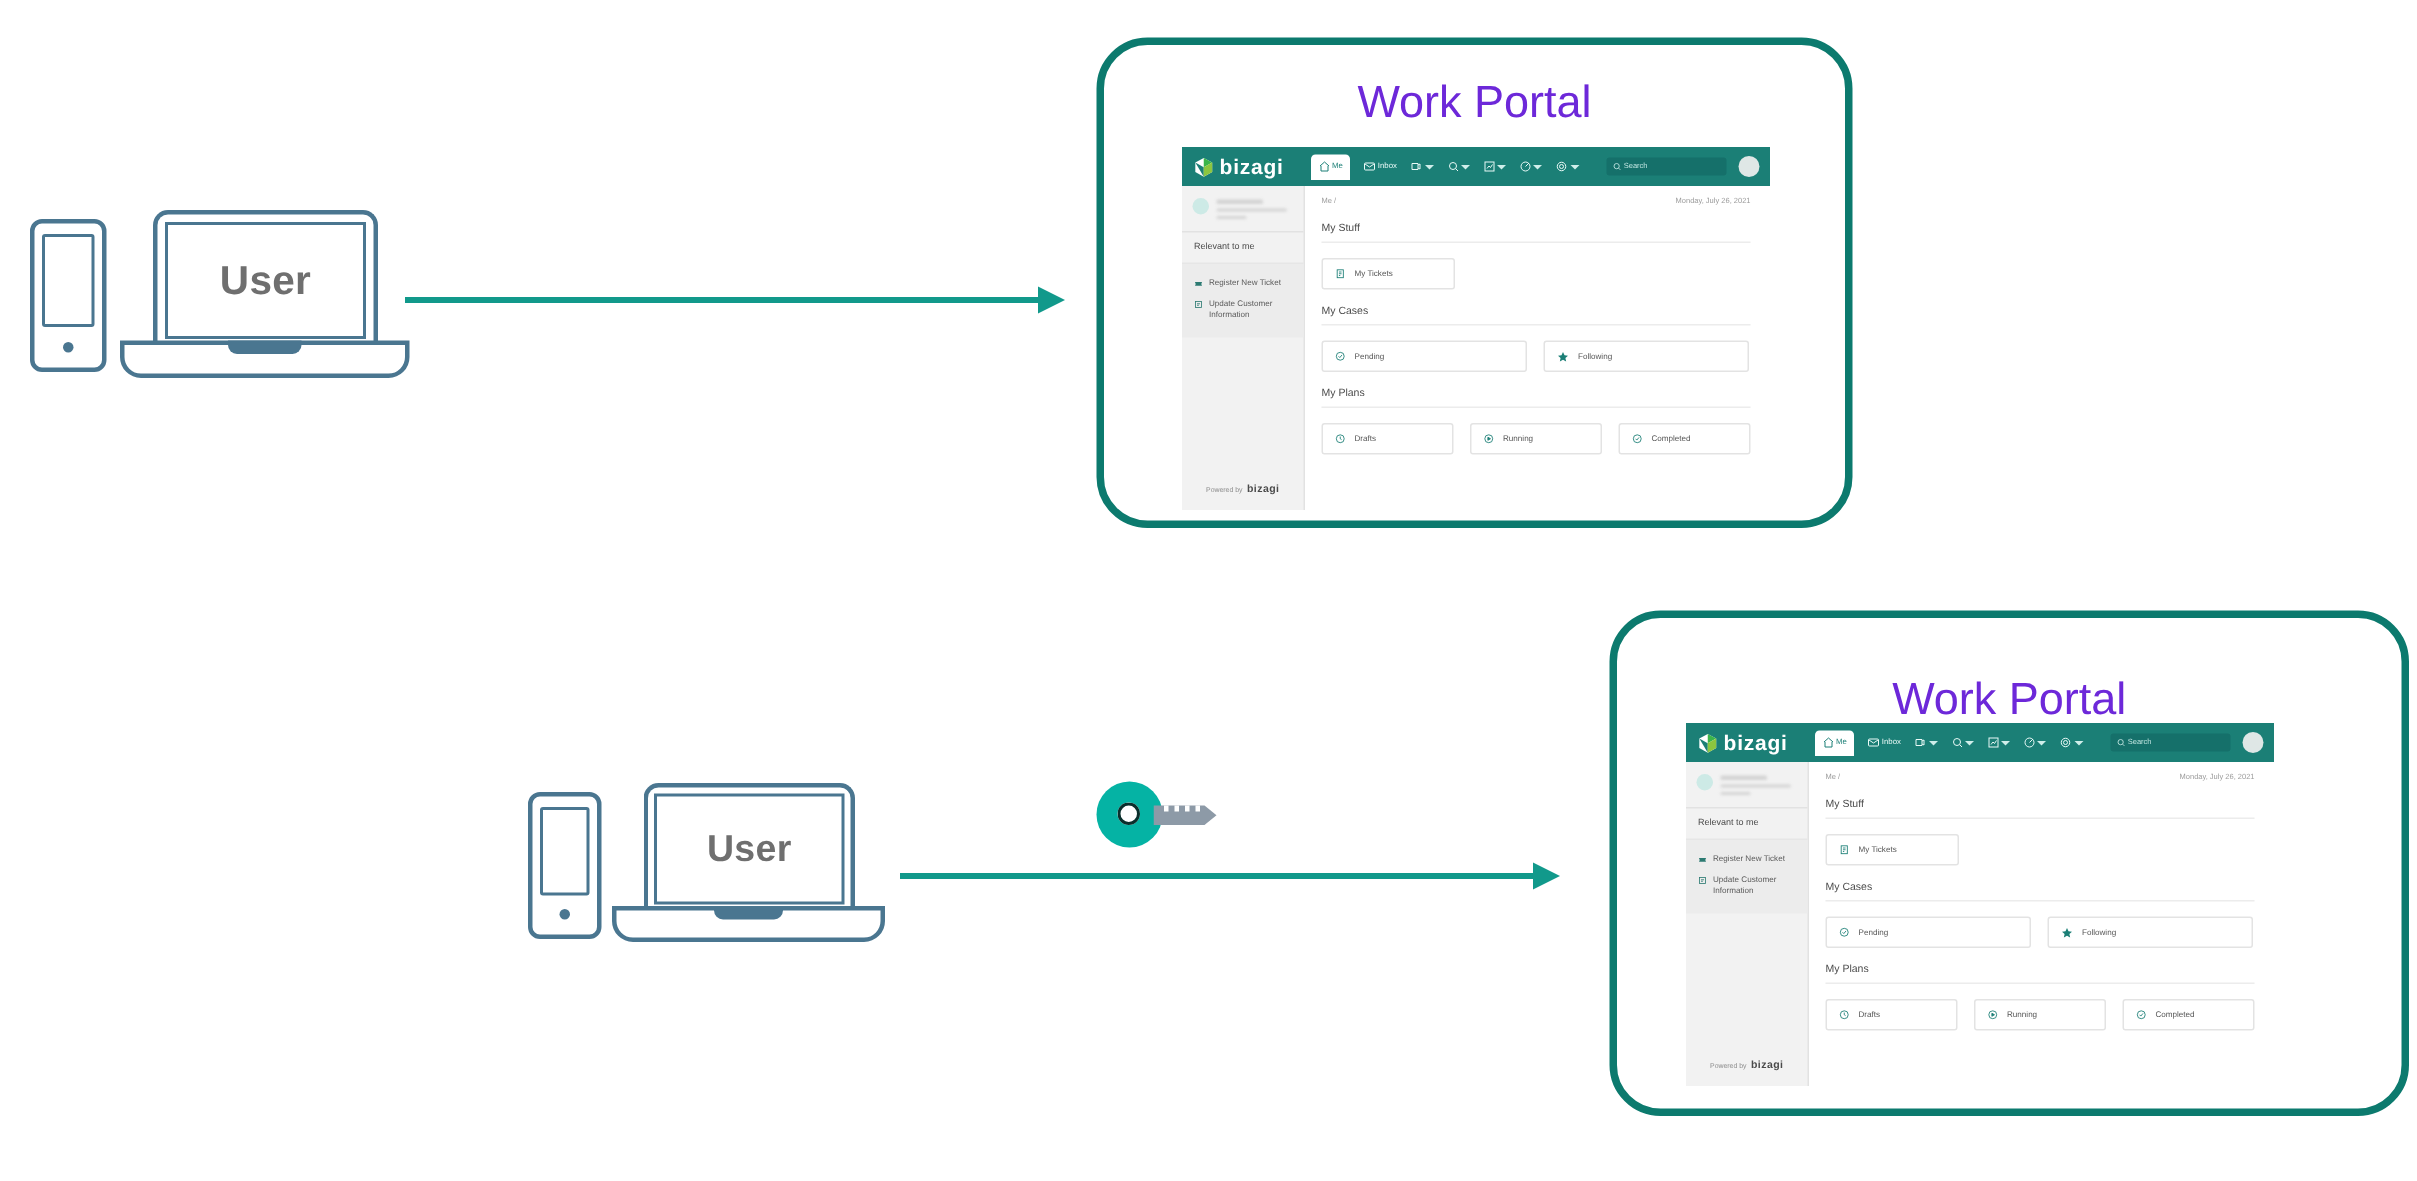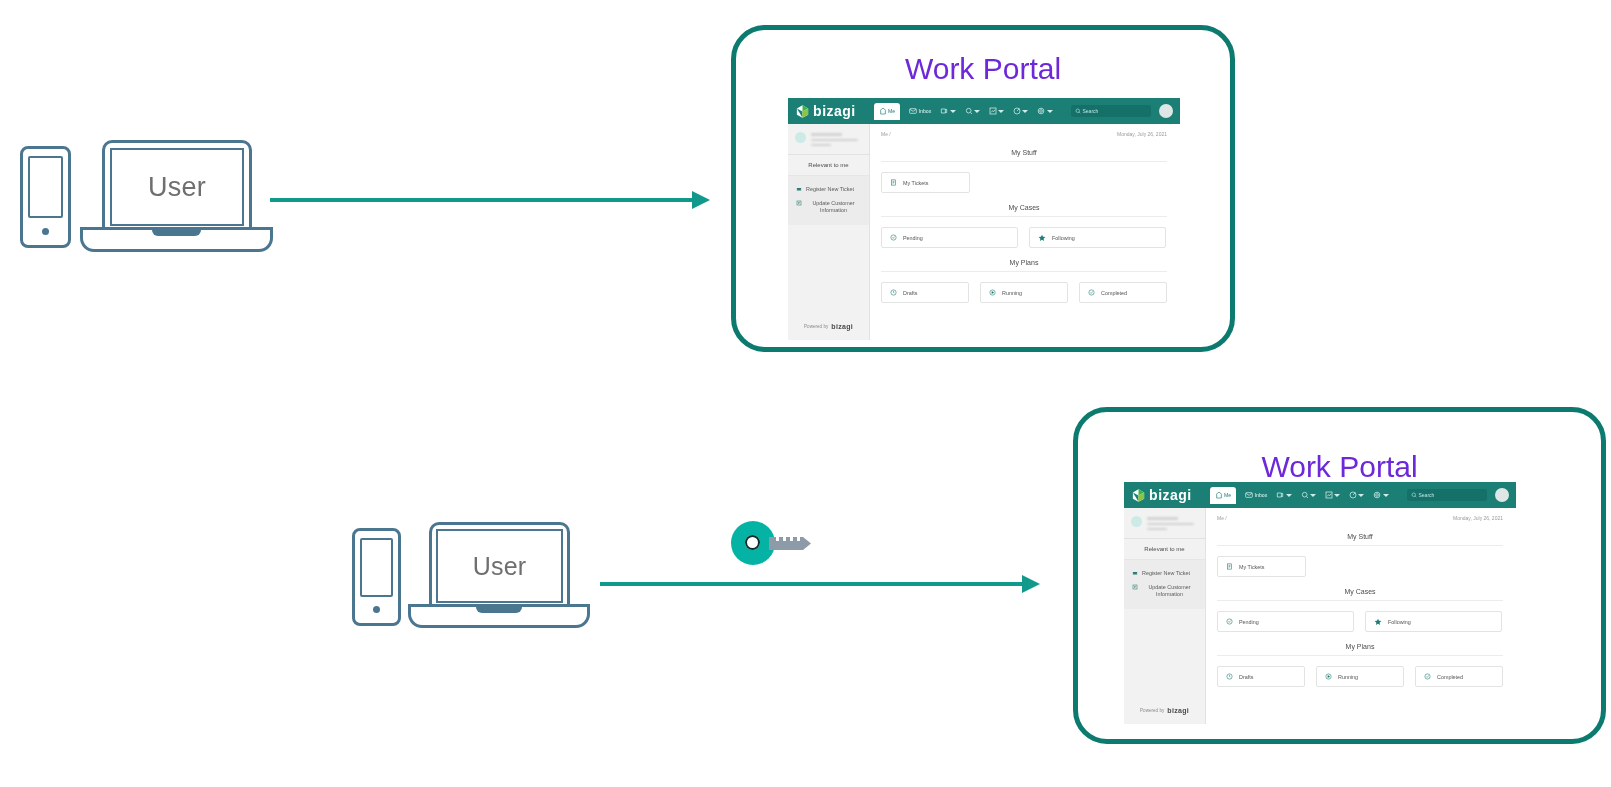--- a/index.html
+++ b/index.html
@@ -11,42 +11,42 @@
   
   .device{position:absolute;}
   .phone{position:absolute;border:3.5px solid #4a7690;border-radius:8px;background:#fff;}
   .phone-screen{position:absolute;border:2.5px solid #4a7690;border-radius:2px;background:#fff;}
   .phone-dot{position:absolute;background:#4a7690;border-radius:50%;}
 
   .laptop-lid{position:absolute;border:3.5px solid #4a7690;border-top-left-radius:10px;
               border-top-right-radius:10px;border-bottom:none;background:#fff;box-sizing:border-box;}
   .laptop-inner{position:absolute;border:2.5px solid #4a7690;background:#fff;box-sizing:border-box;
                 display:flex;align-items:center;justify-content:center;}
-  .laptop-label{color:#6f6f6f;font-weight:400;letter-spacing:.2px;}
+  .laptop-label{color:#6f6f6f;font-weight:700;letter-spacing:.2px;}
   .laptop-base{position:absolute;border:3.5px solid #4a7690;background:#fff;box-sizing:border-box;
                border-bottom-left-radius:14px;border-bottom-right-radius:14px;}
   .laptop-notch{position:absolute;background:#4a7690;border-bottom-left-radius:6px;
                 border-bottom-right-radius:6px;}
 
   
   .arrow-line{position:absolute;background:#11998b;}
   .arrow-head{position:absolute;width:0;height:0;border-top:9px solid transparent;
               border-bottom:9px solid transparent;border-left:18px solid #11998b;}
 
   
   .key{position:absolute;}
   .key-bow{position:absolute;border-radius:50%;background:#05b3a4;}
   .key-hole{position:absolute;border-radius:50%;background:#ffffff;box-shadow:0 0 0 2px #0a2f2c inset;}
 
   
   .portal{position:absolute;border:5px solid #0c7a6e;border-radius:34px;background:#ffffff;
           box-sizing:border-box;}
   .portal-title{position:absolute;width:100%;text-align:center;color:#6d28d9;font-weight:400;}
 
-  .app{position:absolute;background:#fafafa;overflow:hidden;text-align:center;}
+  .app{position:absolute;background:#fafafa;overflow:hidden;}
   .topbar{position:relative;background:#1b7f76;display:flex;align-items:center;width:100%;
           box-sizing:border-box;}
   .brand{display:flex;align-items:center;gap:.22em;color:#fff;font-weight:700;}
   .brand-cube{display:inline-block;}
   .brand-text{letter-spacing:.5px;}
 
   .navitems{display:flex;align-items:center;}
   .navitem{display:flex;align-items:center;gap:.25em;color:#eafaf7;position:relative;}
   .navitem.active{background:#ffffff;color:#1b7f76;border-radius:3px 3px 0 0;}
   .navlabel{white-space:nowrap;}

